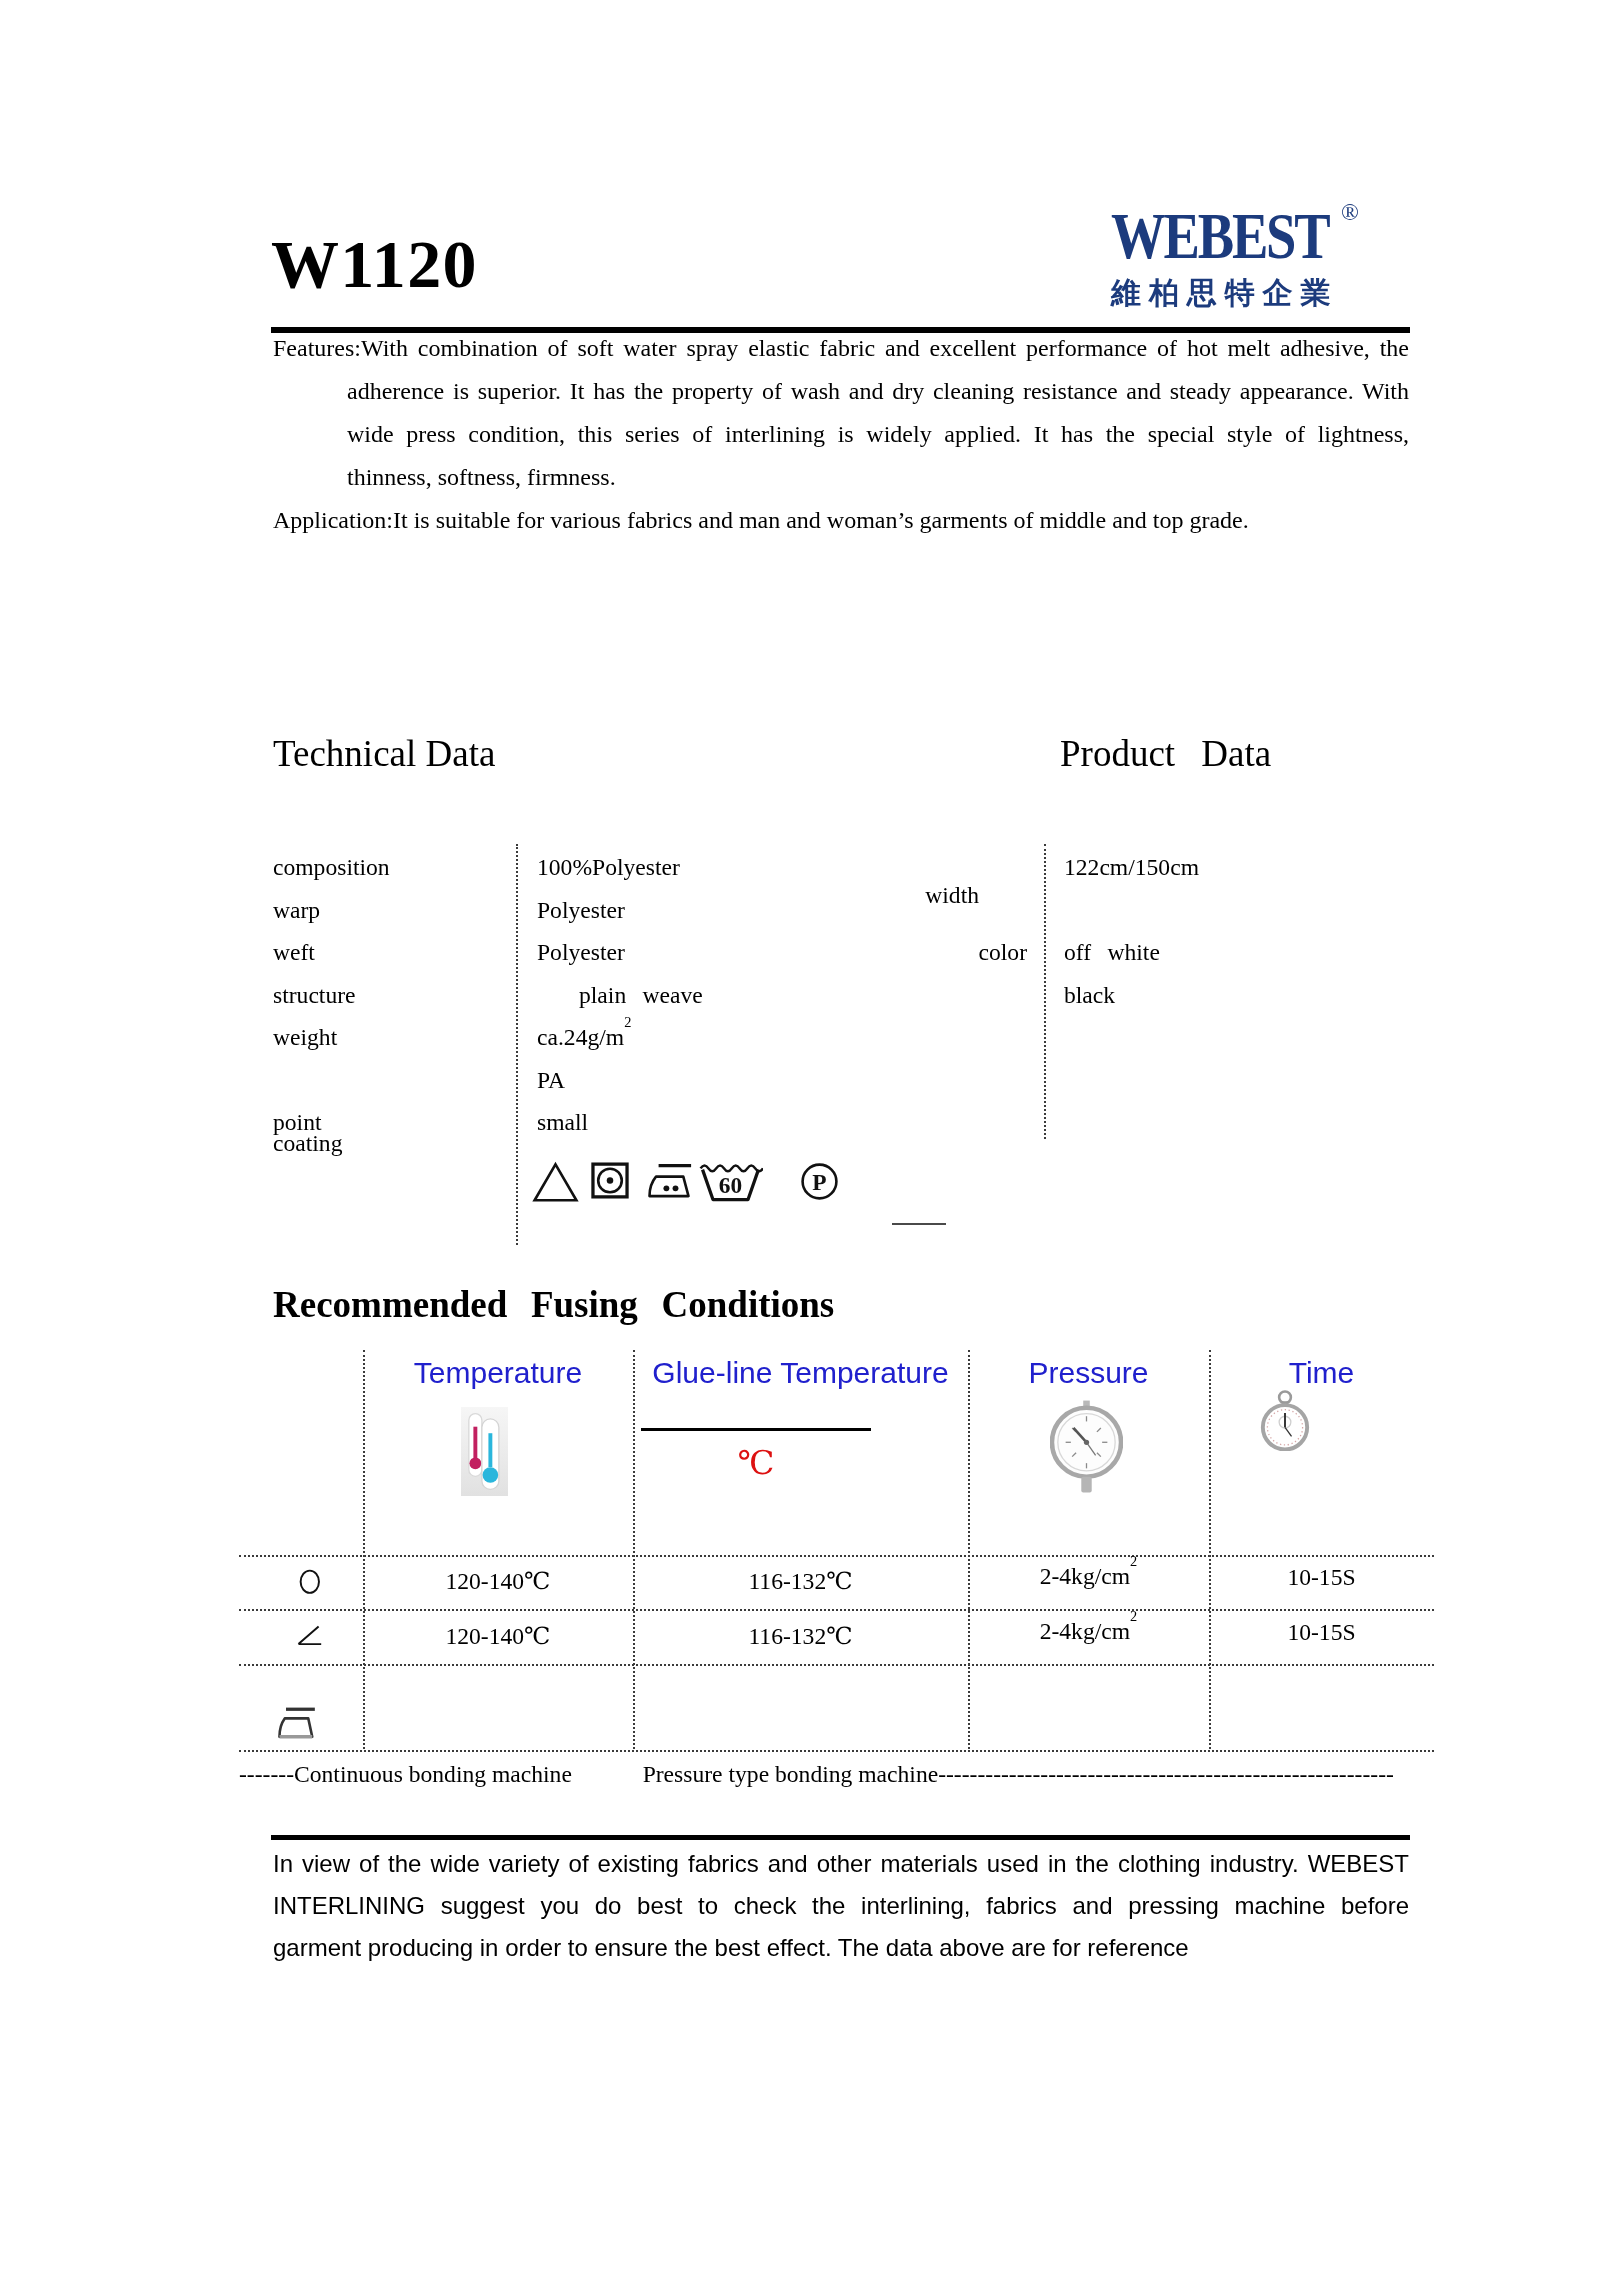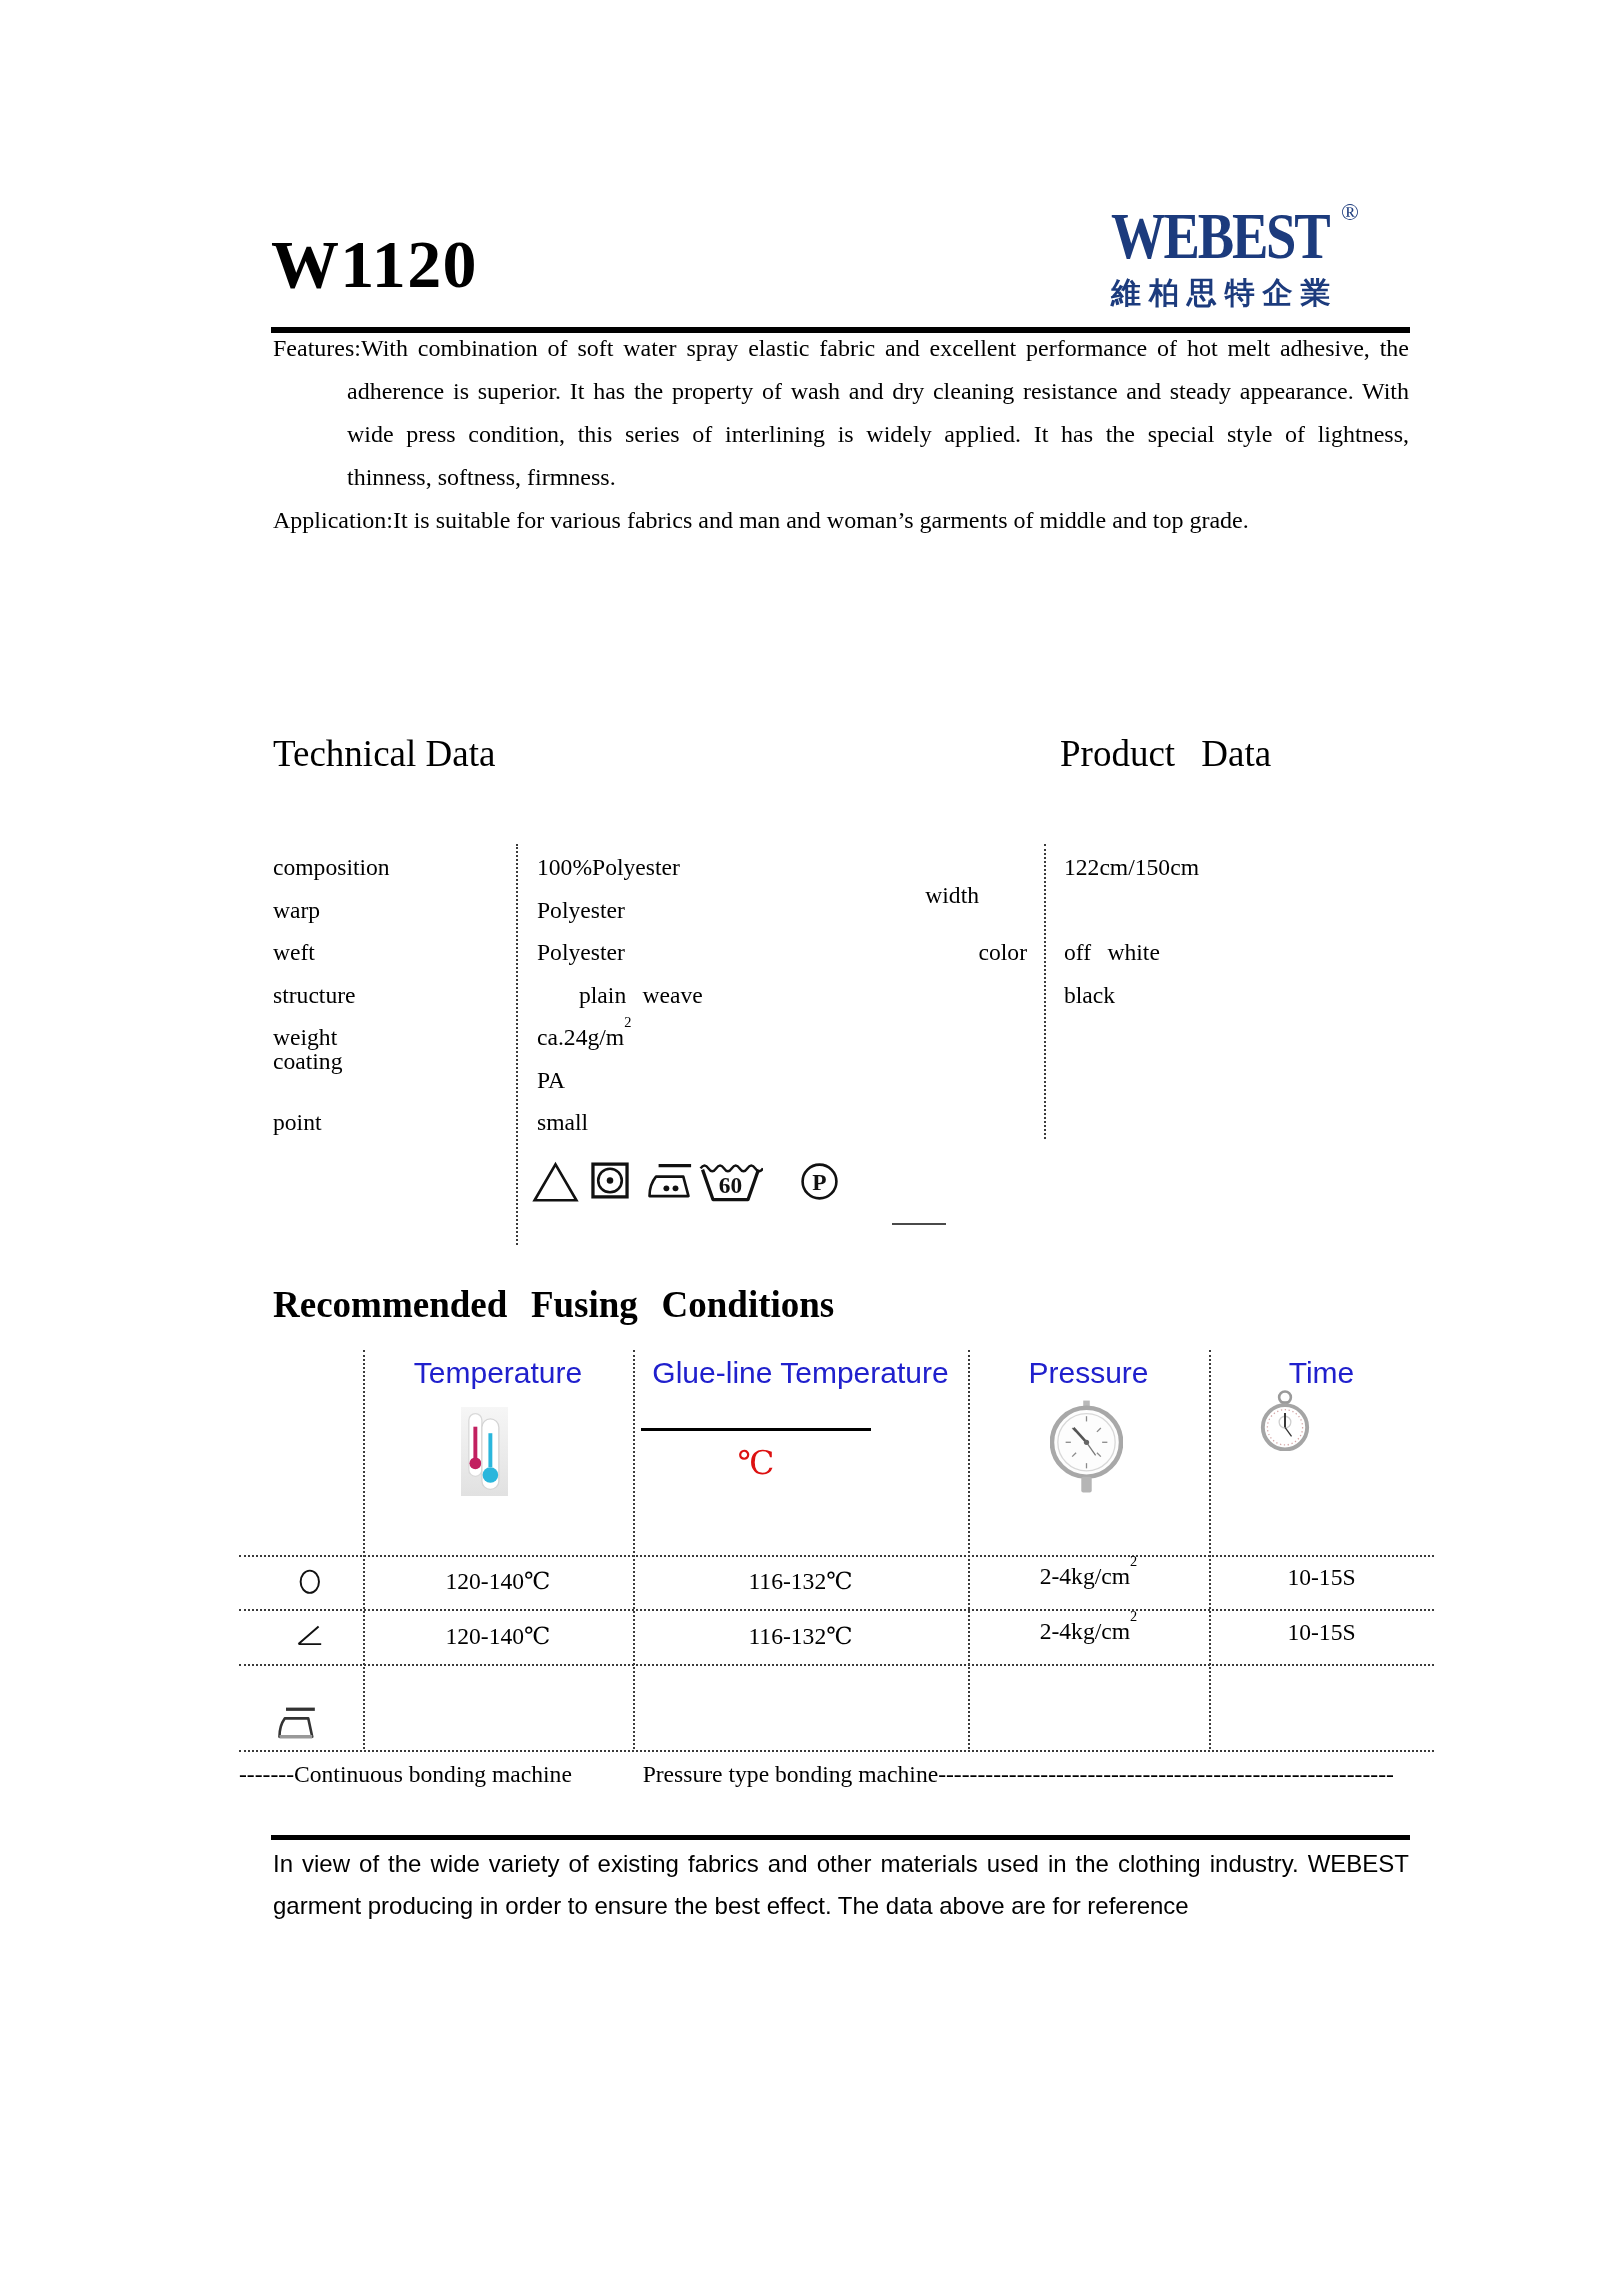--- a/index.html
+++ b/index.html
@@ -79,21 +79,21 @@
   <div class="abs serif cell" style="left:537px;top:939px;">Polyester</div>
 
   <div class="abs serif cell" style="left:273px;top:982px;">structure</div>
   <div class="abs serif cell ws" style="left:537px;top:982px;margin-left:42px;">plain weave</div>
 
   <div class="abs serif cell" style="left:273px;top:1024px;">weight</div>
   <div class="abs serif cell" style="left:537px;top:1024px;">
     <span>ca.24g/m</span><sup class="s2">2</sup>
   </div>
 
-  <div class="abs serif cell" style="left:273px;top:1048px;text-align:right;">coating</div>
+  <div class="abs serif cell" style="left:273px;top:1130px;text-align:right;">coating</div>
   <div class="abs serif cell" style="left:537px;top:1067px;">PA</div>
 
   <div class="abs serif cell" style="left:273px;top:1109px;">point</div>
   <div class="abs serif cell" style="left:537px;top:1109px;">small</div>
 
   <div class="abs serif cell ra" style="left:904px;top:854px;width:75px;margin-top:28px;">width</div>
   <div class="abs serif cell" style="left:1064px;top:854px;">122cm/150cm</div>
   <div class="abs serif cell ra" style="left:952px;top:939px;width:75px;">color</div>
   <div class="abs serif cell ws" style="left:1064px;top:939px;">off white</div>
   <div class="abs serif cell" style="left:1064px;top:982px;">black</div>
@@ -227,17 +227,18 @@
       <path d="M16 22 H52 L58 50 H8 Q8 33 16 22 Z" fill="none" stroke="#333" stroke-width="4" stroke-linejoin="round"></path>
       <path d="M8 50 H58" stroke="#999" stroke-width="5"></path>
     </svg>
   </div>
 
   <div class="abs serif mline" style="left:239px;top:1761px;">-------Continuous bonding machine            Pressure type bonding machine----------------------------------------------------------</div>
 
   <div class="abs rule" style="left:271px;top:1835px;width:1139px;height:4.6px;"></div>
   <div class="abs sans foot" style="left:273px;top:1843px;width:1136px;">
     <div class="jl">In view of the wide variety of existing fabrics and other materials used in the clothing industry. WEBEST</div>
+    <div class="jl">INTERLINING suggest you do best to check the interlining, fabrics and pressing machine before</div>
     <div>garment producing in order to ensure the best effect. The data above are for reference</div>
   </div>
 
 </div>
 
 
 </body></html>

